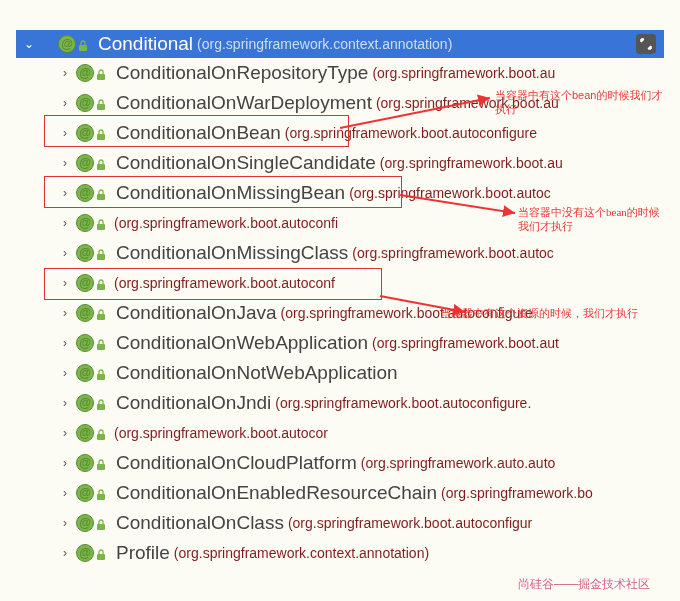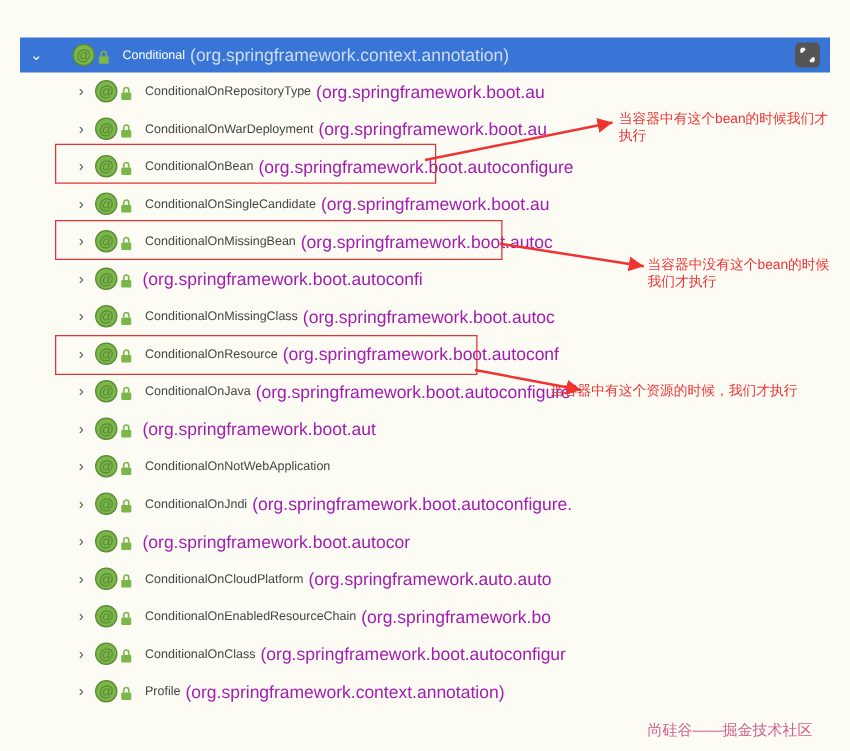--- a/index.html
+++ b/index.html
@@ -7,23 +7,23 @@
     .container { width: 100%; height: 100%; padding: 30px 16px 10px 16px; }
     .tree-root { width: 100%; }
     .header-row { display: flex; align-items: center; background: #3875d6; color: white; height: 28px; padding-left: 4px; position: relative; }
     .item-row { display: flex; align-items: center; height: 30px; padding-left: 40px; white-space: nowrap; overflow: hidden; position: relative; }
     .arrow { width: 18px; display: inline-flex; justify-content: center; align-items: center; font-size: 12px; color: #555; user-select: none; }
     .arrow-white { color: white; }
     .icon-group { display: inline-flex; align-items: center; margin: 0 4px 0 2px; position: relative; }
     .at-icon { display: inline-flex; align-items: center; justify-content: center; width: 18px; height: 18px; border-radius: 50%; background: #7ab648; border: 1.5px solid #5a8a36; color: #5a8a36; font-weight: bold; font-size: 12px; margin-right: 2px; }
     .lock-icon { width: 10px; height: 12px; position: relative; top: 2px; }
     .lock-icon svg { display: block; }
-    .class-name { color: #444; font-size: 10px; margin-left: 6px; }
+    .class-name { color: #444; font-size: 19px; margin-left: 6px; }
     .header-row .class-name { color: white; }
-    .package-name { color: #a21caf; font-size: 14px; margin-left: 4px; }
+    .package-name { color: #7f1d1d; font-size: 14px; margin-left: 4px; }
     .header-row .package-name { color: #d0ddf0; }
     .expand-btn { position: absolute; right: 8px; top: 4px; width: 20px; height: 20px; background: #555; border-radius: 4px; display: flex; align-items: center; justify-content: center; }
     .expand-btn svg { stroke: white; }
     .highlight-box { position: absolute; border: 1px solid #d33; pointer-events: none; }
     .annotation { position: absolute; color: #e33; font-size: 11px; line-height: 1.3; pointer-events: none; }
     .arrow-svg { position: absolute; pointer-events: none; }
     .watermark { position: absolute; bottom: 8px; right: 30px; color: #be185d; font-size: 12px; opacity: 0.7; }
   </style>
 </head>
 <body>
@@ -155,21 +155,20 @@
           <span class="arrow">›</span>
           <span class="icon-group">
             <span class="at-icon">@</span>
             <span class="lock-icon">
               <svg width="10" height="12" viewBox="0 0 10 12">
                 <rect x="1" y="5" width="8" height="6" rx="1" fill="#7ab648"></rect>
                 <path d="M3 5 V3 a2 2 0 0 1 4 0 V5" fill="none" stroke="#7ab648" stroke-width="1.3"></path>
               </svg>
             </span>
           </span>
-          <span class="class-name">ConditionalOnResource</span>
           <span class="package-name">(org.springframework.boot.autoconf</span>
         </div>
         <div class="item-row">
           <span class="arrow">›</span>
           <span class="icon-group">
             <span class="at-icon">@</span>
             <span class="lock-icon">
               <svg width="10" height="12" viewBox="0 0 10 12">
                 <rect x="1" y="5" width="8" height="6" rx="1" fill="#7ab648"></rect>
                 <path d="M3 5 V3 a2 2 0 0 1 4 0 V5" fill="none" stroke="#7ab648" stroke-width="1.3"></path>
@@ -183,20 +182,21 @@
           <span class="arrow">›</span>
           <span class="icon-group">
             <span class="at-icon">@</span>
             <span class="lock-icon">
               <svg width="10" height="12" viewBox="0 0 10 12">
                 <rect x="1" y="5" width="8" height="6" rx="1" fill="#7ab648"></rect>
                 <path d="M3 5 V3 a2 2 0 0 1 4 0 V5" fill="none" stroke="#7ab648" stroke-width="1.3"></path>
               </svg>
             </span>
           </span>
+          <span class="class-name">ConditionalOnWebApplication</span>
           <span class="package-name">(org.springframework.boot.aut</span>
         </div>
         <div class="item-row">
           <span class="arrow">›</span>
           <span class="icon-group">
             <span class="at-icon">@</span>
             <span class="lock-icon">
               <svg width="10" height="12" viewBox="0 0 10 12">
                 <rect x="1" y="5" width="8" height="6" rx="1" fill="#7ab648"></rect>
                 <path d="M3 5 V3 a2 2 0 0 1 4 0 V5" fill="none" stroke="#7ab648" stroke-width="1.3"></path>
@@ -315,16 +315,16 @@
 <svg class="arrow-svg" style="left:370px; top:290px;" width="110" height="30">
   <defs>
       <marker id="ah3" markerWidth="8" markerHeight="8" refX="6" refY="3" orient="auto">
         <path d="M0,0 L6,3 L0,6 Z" fill="#e33"></path>
       </marker>
     </defs>
   <line x1="10" y1="6" x2="95" y2="22" stroke="#e33" stroke-width="2" marker-end="url(#ah3)"></line>
 </svg>
 
 <div class="annotation" style="left:495px; top:88px; width:170px;">当容器中有这个bean的时候我们才执行</div>
-<div class="annotation" style="left:518px; top:205px; width:150px;">当容器中没有这个bean的时候我们才执行</div>
+<div class="annotation" style="left:518px; top:205px; width:150px;font-family:Liberation Serif, serif;">当容器中没有这个bean的时候我们才执行</div>
 <div class="annotation" style="left:440px; top:306px; width:220px;">当容器中有这个资源的时候，我们才执行</div>
 
 <div class="watermark">尚硅谷——掘金技术社区</div>
 
 </body></html>

